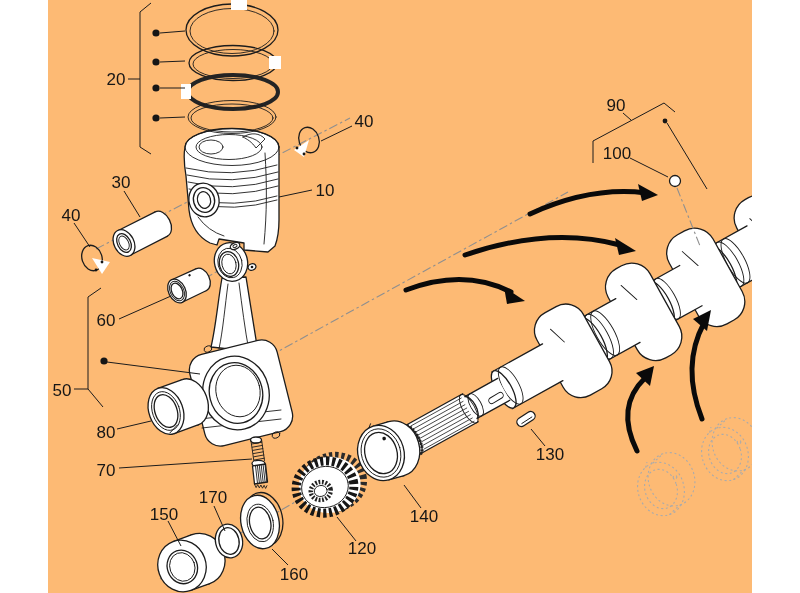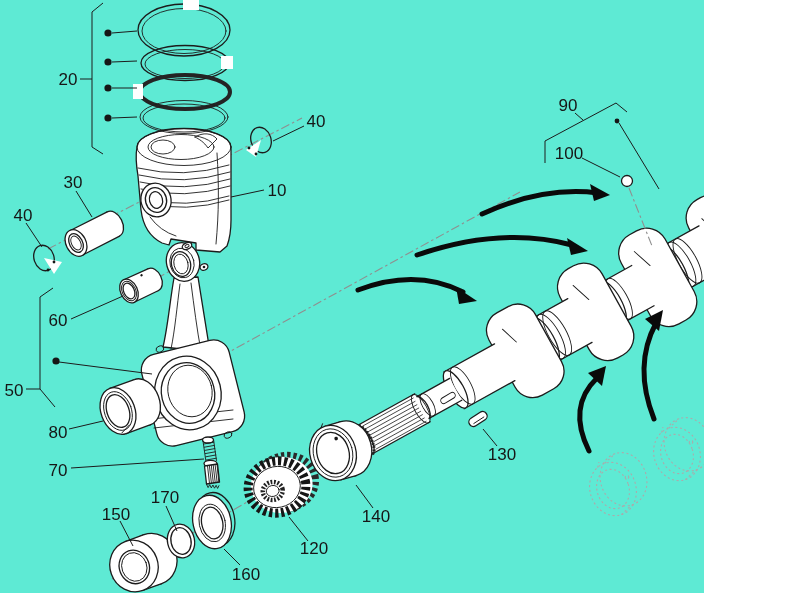--- a/index.html
+++ b/index.html
@@ -1,16 +1,16 @@
 <!DOCTYPE html>
 <html><head>
 <meta charset="utf-8">
 <style>
   html,body{margin:0;padding:0;background:#ffffff;}
-  #stage{width:704px;height:593px;position:relative;background:#5eead4;overflow:hidden;}
+  #stage{width:704px;height:593px;position:relative;background:#fdba74;overflow:hidden;margin-left:48px;}
   svg{display:block;}
   .s    {fill:none;stroke:#1c1c1c;stroke-width:1.3;stroke-linecap:round;stroke-linejoin:round;}
   .sw   {fill:#ffffff;stroke:#1c1c1c;stroke-width:1.3;stroke-linecap:round;stroke-linejoin:round;}
   .fw   {fill:#ffffff;stroke:none;}
   .thin {stroke-width:0.9;}
   .ring3{fill:none;stroke:#242424;stroke-width:4;}
   .cl   {fill:none;stroke:#8f8f8f;stroke-width:1.1;stroke-dasharray:9 3 2.5 3;}
   .ghost{fill:none;stroke:#ababab;stroke-width:1.1;stroke-dasharray:2 2.6;}
   .arrow{fill:none;stroke:#0a0a0a;stroke-width:5;stroke-linecap:round;}
   .ah   {fill:#0a0a0a;stroke:none;}

